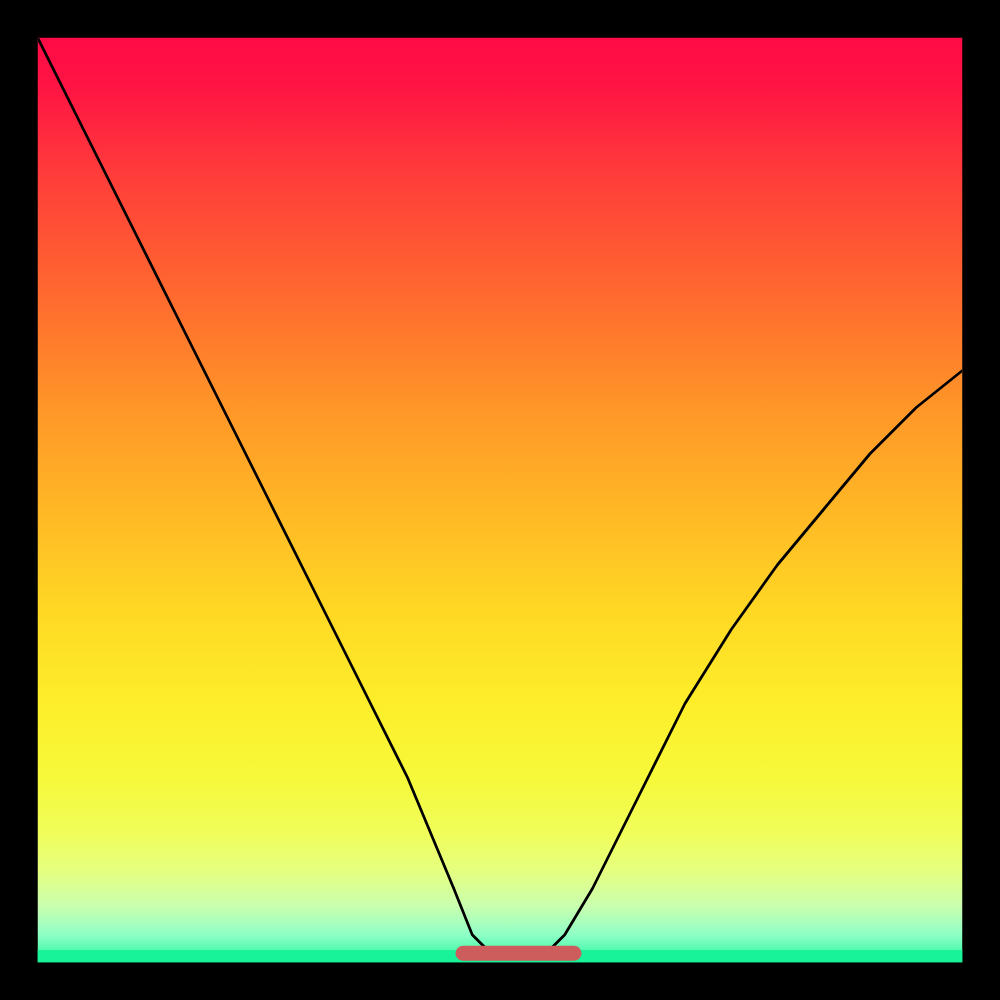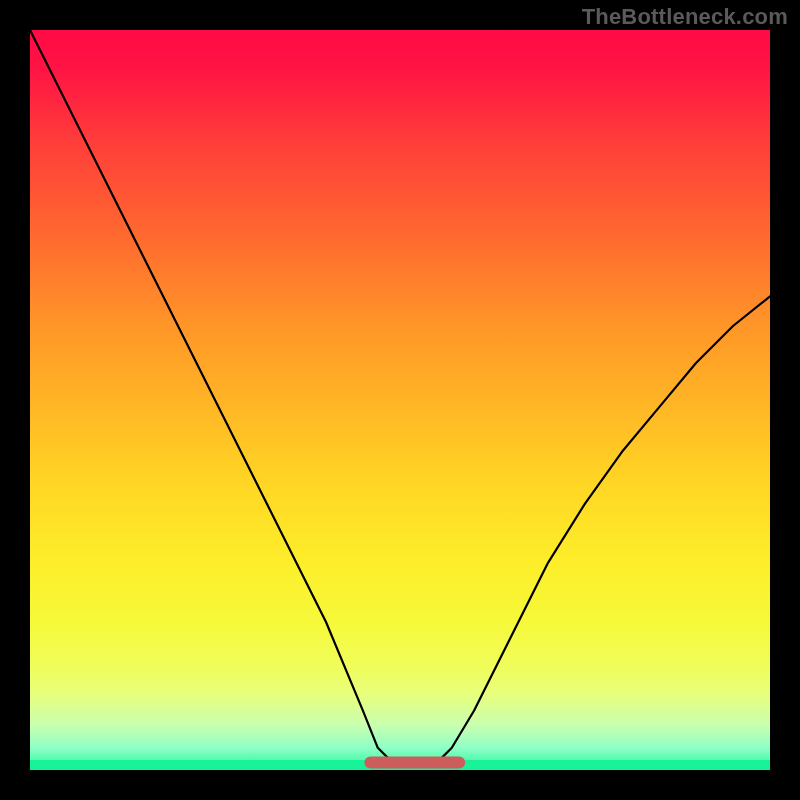--- a/index.html
+++ b/index.html
@@ -70,21 +70,20 @@
     inset: 0;
     width: 100%;
     height: 100%;
   }
 </style>
 </head>
 <body>
 
 <div class="frame">
 
-  <div class="attribution">TheBottleneck.com</div>
 
   <div class="plot-area">
     <div class="gradient"></div>
     <div class="green-band"></div>
 
     <svg class="curve" viewBox="0 0 740 740" preserveAspectRatio="none">
       <path d="M0.0 0.0 L37.0 74.0 L74.0 148.0 L111.0 222.0 L148.0 296.0 L185.0 370.0 L222.0 444.0 L259.0 518.0 L296.0 592.0 L333.0 680.8 L347.8 717.8 L362.6 732.6 L377.4 736.3 L392.2 736.3 L407.0 732.6 L421.8 717.8 L444.0 680.8 L481.0 606.8 L518.0 532.8 L555.0 473.6 L592.0 421.8 L629.0 377.4 L666.0 333.0 L703.0 296.0 L740.0 266.4" fill="none" stroke="#000" stroke-width="2.2" stroke-linecap="round" stroke-linejoin="round"></path>
       <path d="M340.4 732.6 L429.2 732.6" fill="none" stroke="#cd5c5c" stroke-width="12" stroke-linecap="round"></path>
     </svg>
   </div>

